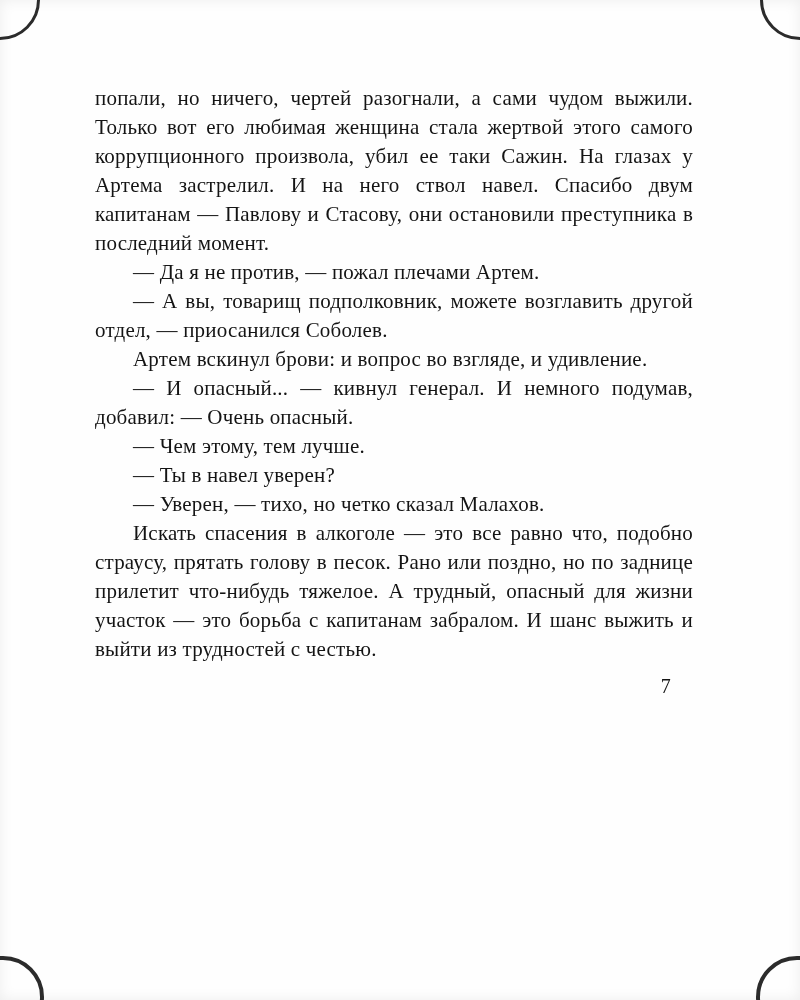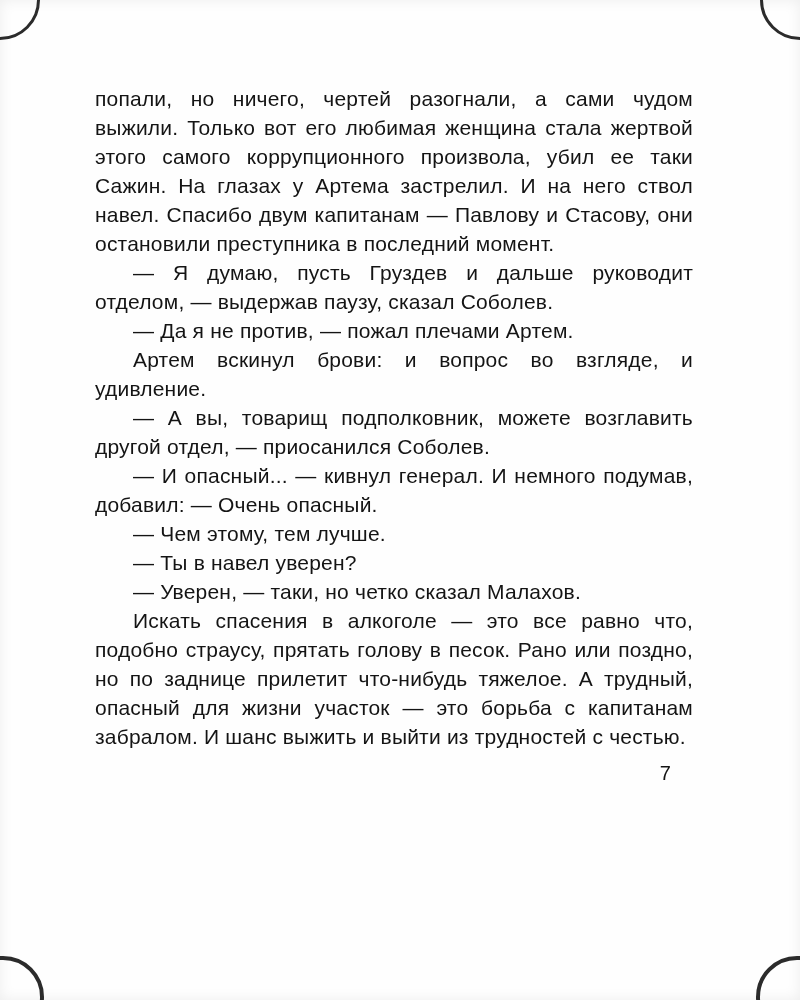--- a/index.html
+++ b/index.html
@@ -6,21 +6,21 @@
     margin: 0;
     padding: 0;
     background: #ffffff;
   }
   .book-page {
     position: relative;
     width: 800px;
     height: 1000px;
     background: #fefefe;
     overflow: hidden;
-    font-family: Liberation Sans, sans-serif;
+    font-family: Liberation Serif, serif;
     color: #141414;
     box-shadow: inset 0 0 14px rgba(0,0,0,0.07);
   }
   .text-block {
     position: absolute;
     left: 95px;
     top: 84px;
     width: 598px;
     font-size: 21px;
     line-height: 29px;
@@ -61,25 +61,24 @@
 
 <div class="book-page">
 
   <div class="corner tl"></div>
   <div class="corner tr"></div>
   <div class="corner bl"></div>
   <div class="corner br"></div>
 
   <div class="text-block">
     <p class="no-indent">попали, но ничего, чертей разогнали, а сами чудом выжили. Только вот его любимая женщина стала жертвой этого самого коррупционного произвола, убил ее таки Сажин. На глазах у Артема застрелил. И на него ствол навел. Спасибо двум капитанам — Павлову и Стасову, они остановили преступника в последний момент.</p>
-    <p>— Я думаю, пусть Груздев и дальше руководит отделом, — выдержав паузу, сказал Соболев.</p>
     <p>— Да я не против, — пожал плечами Артем.</p>
+    <p>— А вы, товарищ подполковник, можете возглавить другой отдел, — приосанился Соболев.</p>
     <p>Артем вскинул брови: и вопрос во взгляде, и удивление.</p>
-    <p>— А вы, товарищ подполковник, можете возглавить другой отдел, — приосанился Соболев.</p>
     <p>— И опасный... — кивнул генерал. И немного подумав, добавил: — Очень опасный.</p>
     <p>— Чем этому, тем лучше.</p>
     <p>— Ты в навел уверен?</p>
-    <p>— Уверен, — таки, но четко сказал Малахов.</p>
+    <p>— Уверен, — тихо, но четко сказал Малахов.</p>
     <p>Искать спасения в алкоголе — это все равно что, подобно страусу, прятать голову в песок. Рано или поздно, но по заднице прилетит что-нибудь тяжелое. А трудный, опасный для жизни участок — это борьба с капитанам забралом. И шанс выжить и выйти из трудностей с честью.</p>
     <div class="page-number">7</div>
   </div>
 
 </div>
 
 </body></html>

